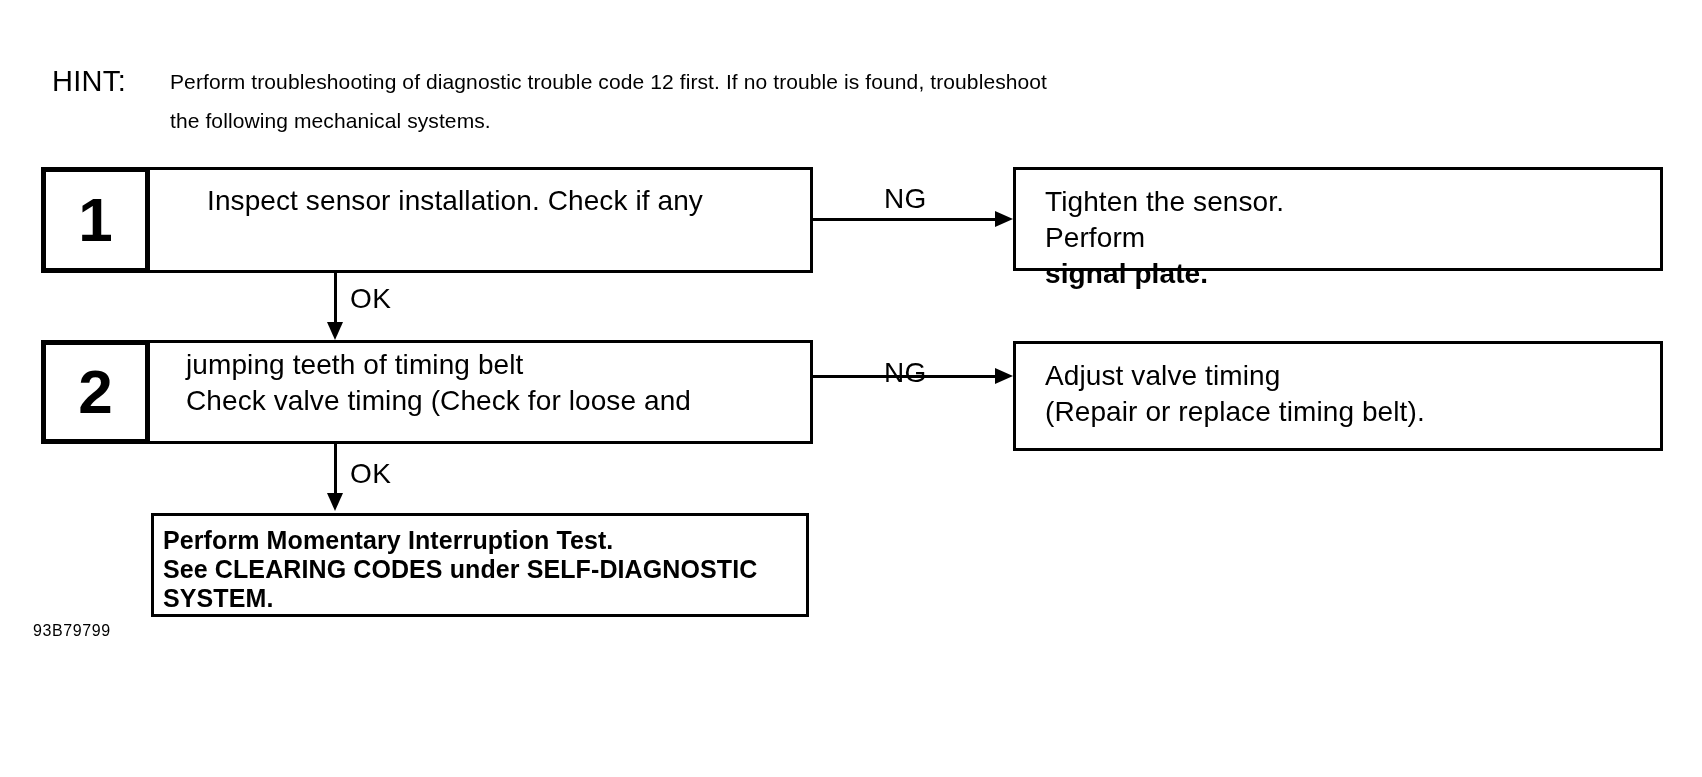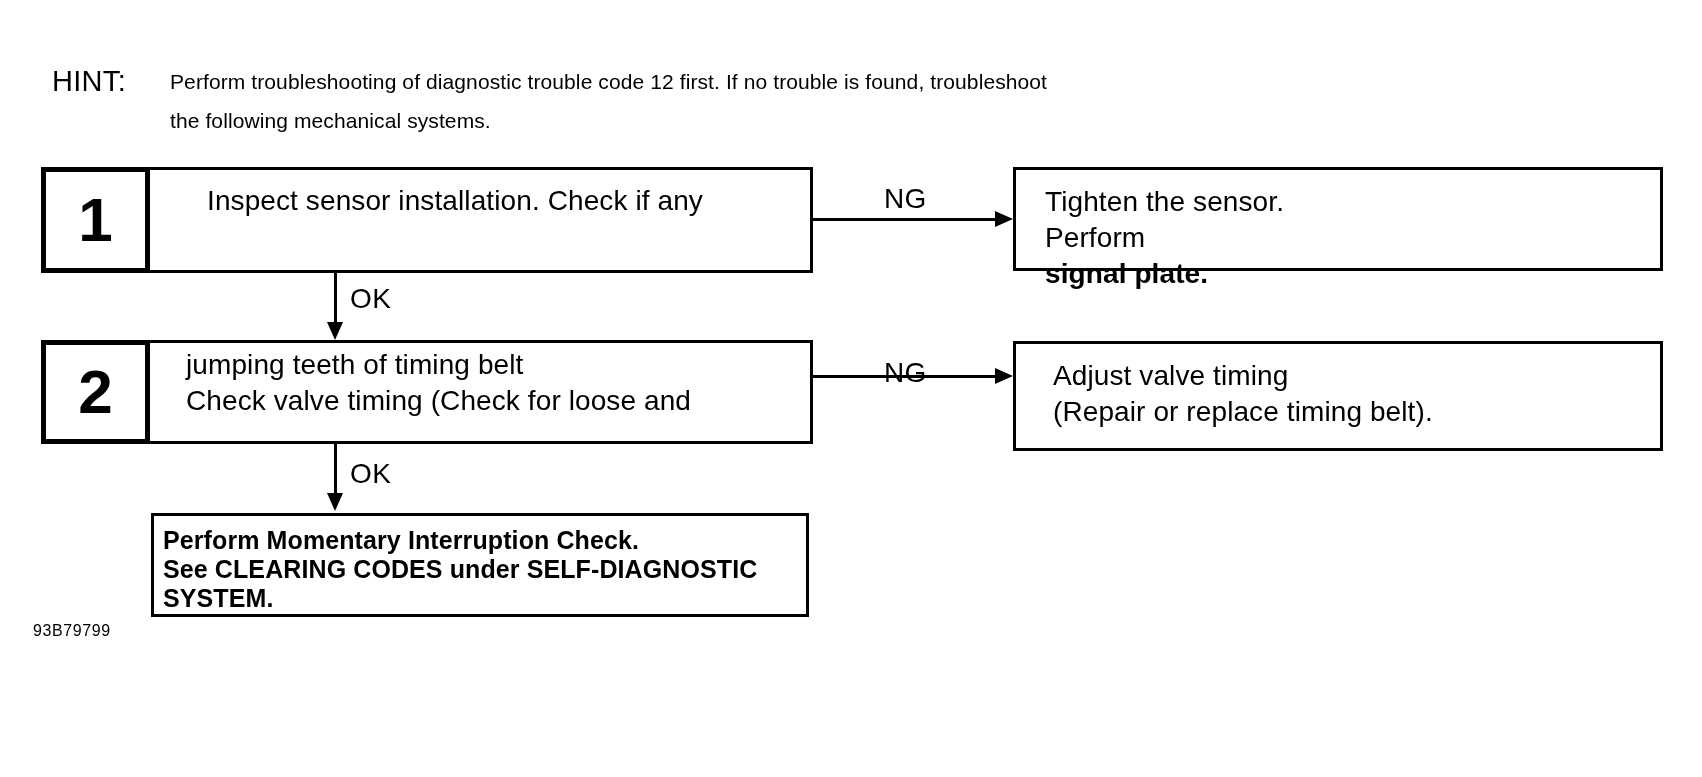--- a/index.html
+++ b/index.html
@@ -87,21 +87,21 @@
 
   #result1-box   { left: 1013px; top: 167px; width: 650px; height: 104px; }
   #result1-text  { left: 1045px; top: 184px; }
 
   
   #step2-frame   { left: 95px;  top: 340px; width: 718px;  height: 104px; }
   #step2-num     { left: 41px;  top: 340px; width: 109px;  height: 104px; }
   #step2-text    { left: 186px; top: 347px; }
 
   #result2-box   { left: 1013px; top: 341px; width: 650px; height: 110px; }
-  #result2-text  { left: 1045px; top: 358px; margin-left: 8px; }
+  #result2-text  { left: 1045px; top: 358px; }
 
   
   #final-box     { left: 151px; top: 513px; width: 658px; height: 104px; }
   #final-text    { left: 163px; top: 526px; font-size: 25px; line-height: 29px; font-weight: bold; }
 
   
   .hline {
     position: absolute;
     height: 3px;
     background: #000000;
@@ -215,20 +215,20 @@
     <span>Adjust valve timing</span>
     <span>(Repair or replace timing belt).</span>
   </div>
 
   <div class="vline" id="ok2-line"></div>
   <div class="arrow-down" id="ok2-arrow"></div>
   <div class="edge-label" id="ok2-label">OK</div>
 
   <div class="box" id="final-box"></div>
   <div class="boxtext" id="final-text">
-    <span>Perform Momentary Interruption Check.</span>
+    <span>Perform Momentary Interruption Test.</span>
     <span>See CLEARING CODES under SELF-DIAGNOSTIC</span>
     <span>SYSTEM.</span>
   </div>
 
   <div id="caption">93B79799</div>
 
 </div>
 
 </body></html>

